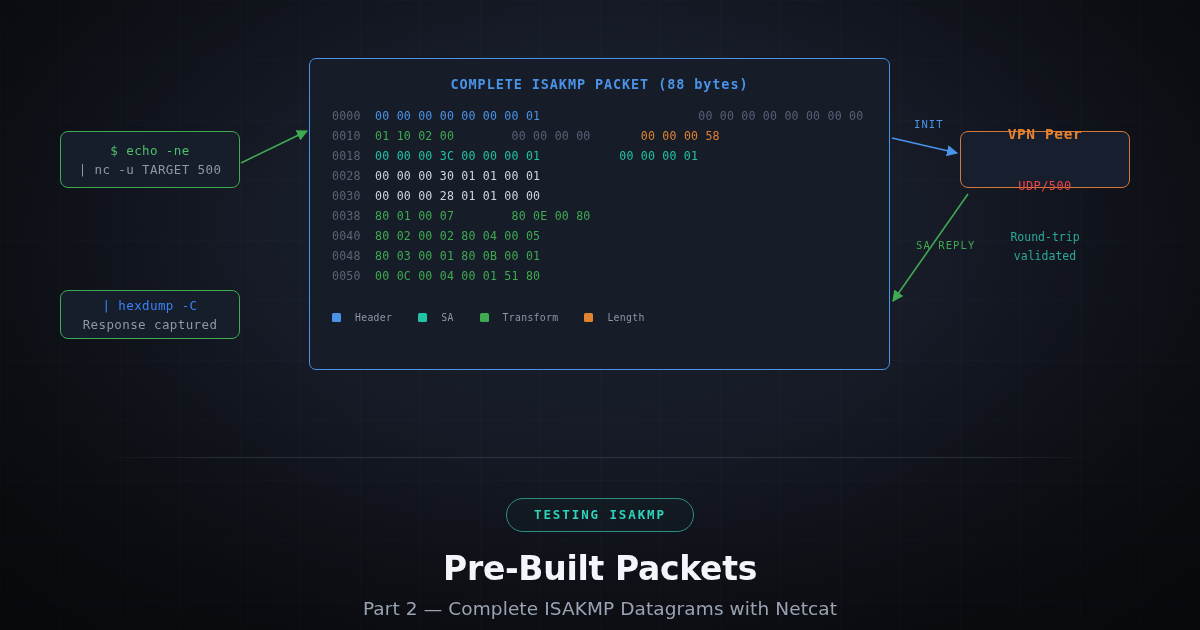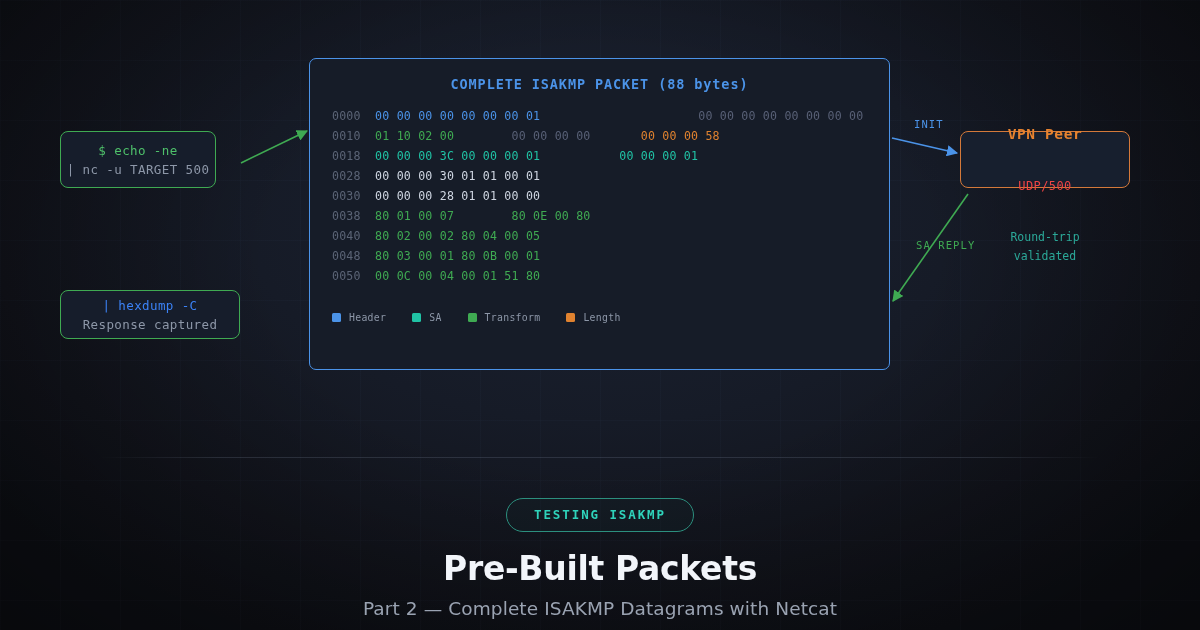--- a/index.html
+++ b/index.html
@@ -59,21 +59,21 @@
     flex-direction: column;
     align-items: center;
     justify-content: center;
     background: #161d2b;
     font-family: "DejaVu Sans Mono", monospace;
   }
   .node .l1 { font-size: 12.5px; letter-spacing: 0.4px; line-height: 19px; }
   .node .l2 { font-size: 12.5px; letter-spacing: 0.4px; line-height: 19px; }
 
   #cmd-echo {
-    left: 60px; top: 131px; width: 156px; height: 57px;
+    left: 60px; top: 131px; width: 180px; height: 57px;
     border: 1.6px solid #3faa52;
   }
   #cmd-echo .l1 { color: #4ec06a; }
   #cmd-echo .l2 { color: #8d97a8; }
 
   #cmd-hexdump {
     left: 60px; top: 290px; width: 180px; height: 49px;
     border: 1.6px solid #3faa52;
   }
   #cmd-hexdump .l1 { color: #3b82f6; }
@@ -130,21 +130,21 @@
   #legend {
     position: absolute;
     left: 22px; bottom: 46px;
     display: flex;
     align-items: center;
     gap: 26px;
     font-family: "DejaVu Sans Mono", monospace;
     font-size: 9.8px;
     letter-spacing: 0.3px;
   }
-  .legend-item { display: flex; align-items: center; gap: 8px; color: #8d97a8; }
+  .legend-item { display: flex; align-items: center; gap: 14px; color: #8d97a8; }
   .swatch { width: 9px; height: 9px; border-radius: 1.5px; display: inline-block; }
 
   
   .edge-label {
     position: absolute;
     font-family: "DejaVu Sans Mono", monospace;
     font-size: 10.5px;
     letter-spacing: 1.1px;
     white-space: nowrap;
   }

